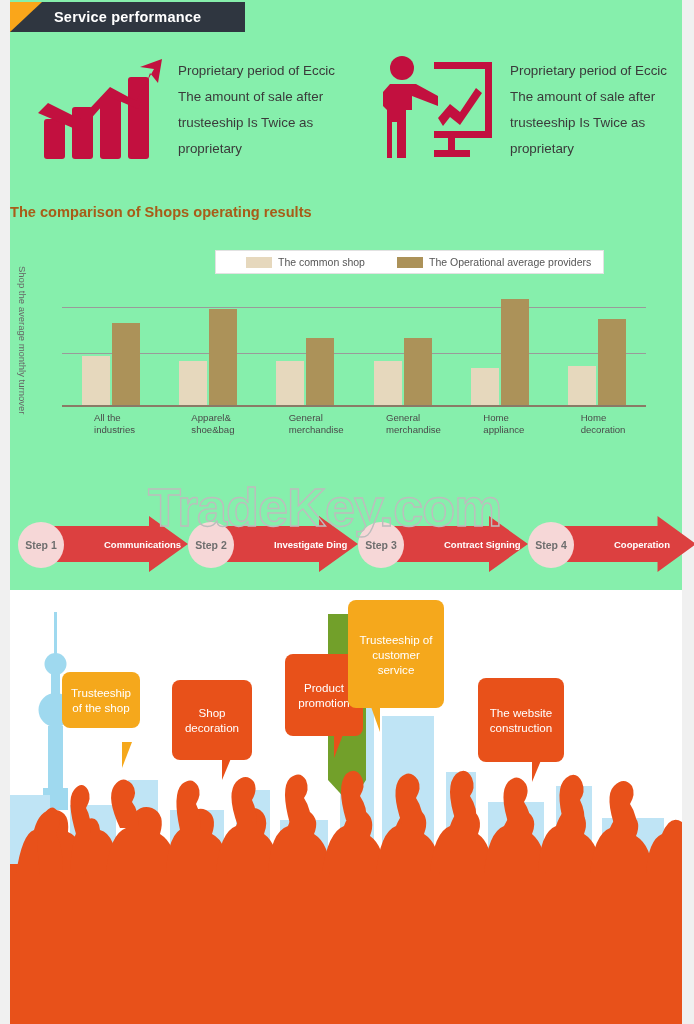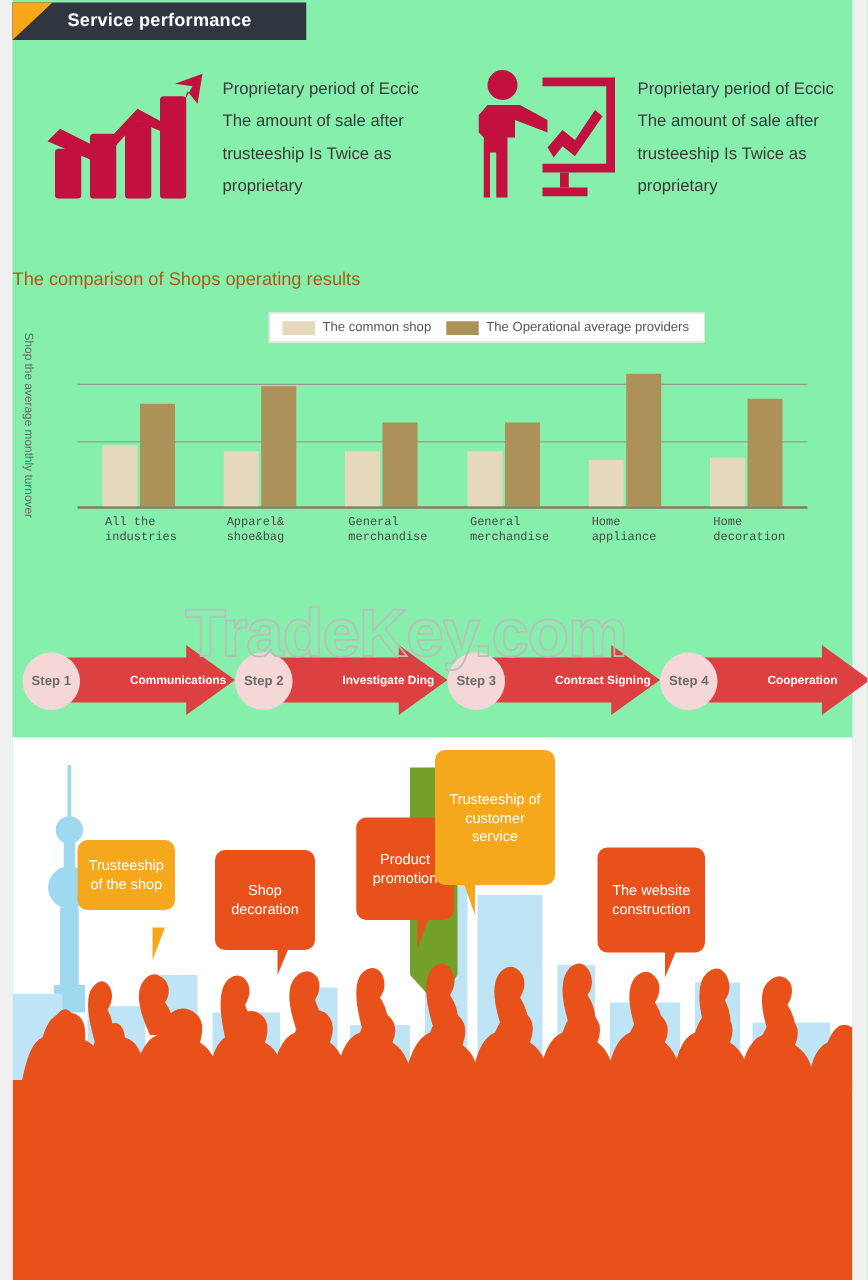--- a/index.html
+++ b/index.html
@@ -45,56 +45,56 @@
   .feature.f2 { width: 324px; padding-left: 20px; }
   .feature-icon { flex: 0 0 auto; margin-right: 14px; }
   .feature-text {
     font-size: 13.4px; color: #3a3a3a; line-height: 26px;
     max-width: 170px;
   }
 
   
   .chart-title {
     position: absolute; left: 10px; top: 204px;
-    font-size: 14.6px; font-weight: normal; color: #a85c18; margin-top: 12px;
+    font-size: 14.6px; font-weight: bold; color: #a85c18;
   }
   .chart-area { position: absolute; left: 10px; top: 232px; width: 672px; height: 215px; }
 
   .ylabel {
     position: absolute; left: 4px; top: 34px;
     width: 14px; height: 180px;
     font-size: 9.5px; color: #666;
     writing-mode: vertical-rl;
     white-space: nowrap;
   }
 
   .legend {
     position: absolute; left: 205px; top: 18px;
     border: 1px solid #e2e2e2; background: #fff;
     padding: 5px 12px 5px 10px;
     display: flex; align-items: center; gap: 12px;
     font-size: 10.5px; color: #555;
   }
-  .legend-item { display: flex; align-items: center; gap: 6px; white-space: nowrap; }
+  .legend-item { display: flex; align-items: center; gap: 6px; white-space: nowrap; margin-left: 20px; }
   .legend-swatch { width: 26px; height: 11px; display: inline-block; }
 
   .plot {
     position: absolute; left: 52px; top: 65px;
     width: 584px; height: 110px;
   }
   .gridline { position: absolute; left: 0; width: 100%; height: 1px; background: #9a9a9a; }
   .axis-base { position: absolute; left: 0; bottom: 0; width: 100%; height: 2px; background: #8a7a66; }
 
   .bars { position: absolute; left: 0; bottom: 2px; width: 100%; height: 108px; display: flex; }
   .group { flex: 1; display: flex; align-items: flex-end; justify-content: center; gap: 2px; position: relative; }
   .bar { width: 28px; }
   .bar.common { background: #e6d8bd; }
   .bar.ops { background: #ac9259; }
 
-  .xlabels { position: absolute; left: 56px; top: 180px; width: 584px; display: flex; font-family: Liberation Mono, monospace; }
+  .xlabels { position: absolute; left: 66px; top: 180px; width: 584px; display: flex; }
   .xlabel {
     flex: 1; font-size: 9.6px; color: #4a4a4a; line-height: 12px;
     padding-left: 18px;
   }
 
   
   .steps { position: absolute; left: 0; top: 498px; width: 694px; height: 92px; }
   .step { position: absolute; top: 10px; height: 72px; }
   .arrow {
     position: absolute; left: 28px; top: 8px;

